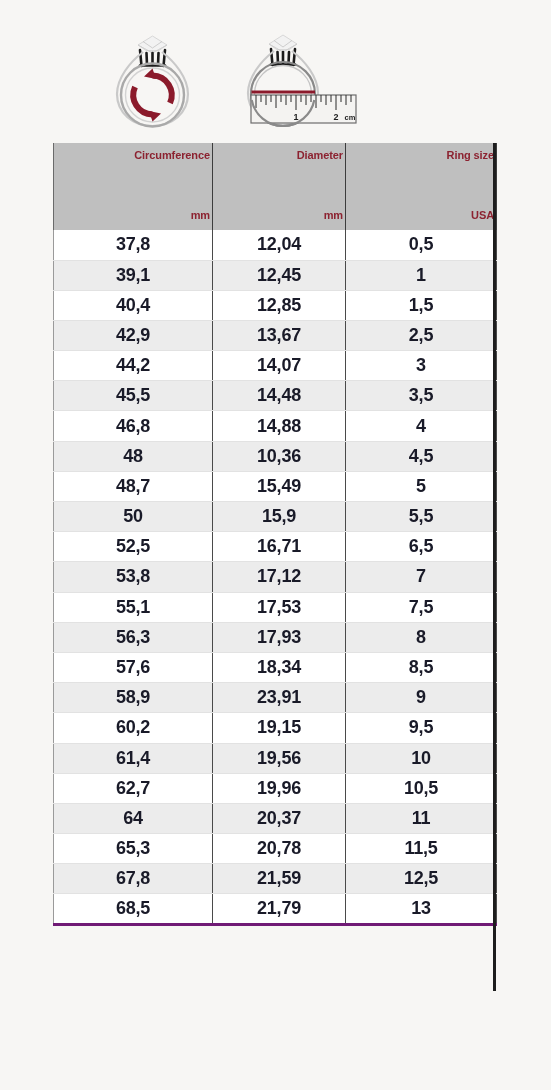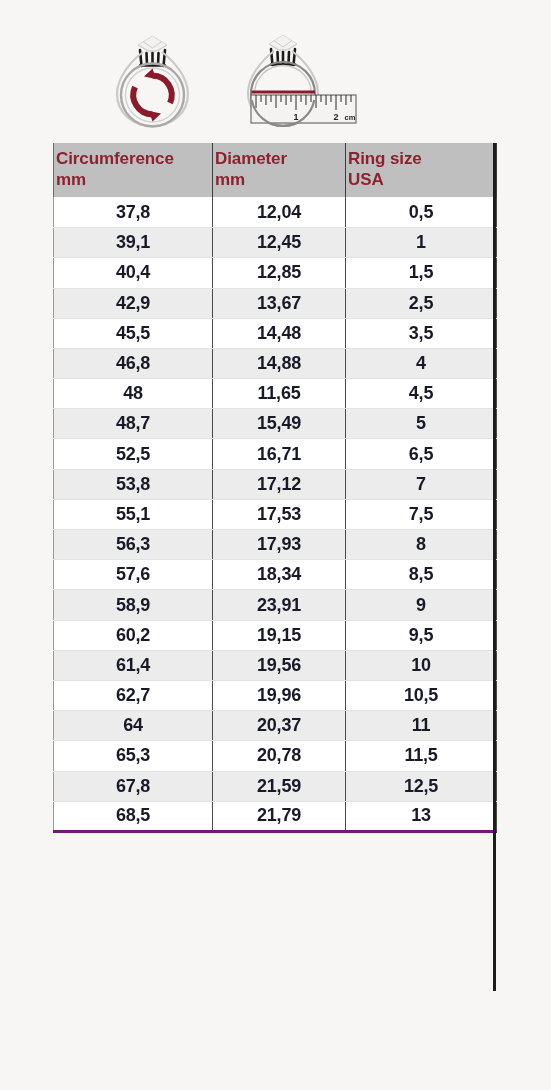--- a/index.html
+++ b/index.html
@@ -40,32 +40,32 @@
     border-collapse: collapse;
     table-layout: fixed;
   }
   #size-table col.c-circ { width: 159px; }
   #size-table col.c-diam { width: 133px; }
   #size-table col.c-ring { width: 151px; }
 
   #size-table th {
     background: #bfbfbf;
     color: #8c2230;
-    font-size: 17px;
+    font-size: 11px;
     font-weight: bold;
     line-height: 1.22;
     padding: 6px 2px 7px 2px;
-    text-align: left;
+    text-align: right;
     vertical-align: middle;
     border-left: 1.6px solid #3c3c3c;
     border-right: 1.6px solid #3c3c3c;
     letter-spacing: -0.1px;
   }
   #size-table th.th-circ { border-left: 1.6px solid #6a6a6a; }
-  #size-table th .hline2 { display: block; }
+  #size-table th .hline2 { display: block; margin-top: 47px; }
 
   #size-table td {
     font-size: 18px;
     font-weight: bold;
     color: #191a28;
     text-align: center;
     height: 30.2px;
     padding: 0;
     border-left: 1.6px solid #4a4a4a;
     border-right: 1.6px solid #4a4a4a;
@@ -224,40 +224,50 @@
         <td class="cell-circ">40,4</td>
         <td class="cell-diam">12,85</td>
         <td class="cell-ring">1,5</td>
       </tr>
       <tr>
         <td class="cell-circ">42,9</td>
         <td class="cell-diam">13,67</td>
         <td class="cell-ring">2,5</td>
       </tr>
       <tr>
+        <td class="cell-circ">44,2</td>
+        <td class="cell-diam">14,07</td>
+        <td class="cell-ring">3</td>
+      </tr>
+      <tr>
         <td class="cell-circ">45,5</td>
         <td class="cell-diam">14,48</td>
         <td class="cell-ring">3,5</td>
       </tr>
       <tr>
         <td class="cell-circ">46,8</td>
         <td class="cell-diam">14,88</td>
         <td class="cell-ring">4</td>
       </tr>
       <tr>
         <td class="cell-circ">48</td>
-        <td class="cell-diam">11,65</td>
+        <td class="cell-diam">10,36</td>
         <td class="cell-ring">4,5</td>
       </tr>
       <tr>
         <td class="cell-circ">48,7</td>
         <td class="cell-diam">15,49</td>
         <td class="cell-ring">5</td>
       </tr>
       <tr>
+        <td class="cell-circ">50</td>
+        <td class="cell-diam">15,9</td>
+        <td class="cell-ring">5,5</td>
+      </tr>
+      <tr>
         <td class="cell-circ">52,5</td>
         <td class="cell-diam">16,71</td>
         <td class="cell-ring">6,5</td>
       </tr>
       <tr>
         <td class="cell-circ">53,8</td>
         <td class="cell-diam">17,12</td>
         <td class="cell-ring">7</td>
       </tr>
       <tr>

